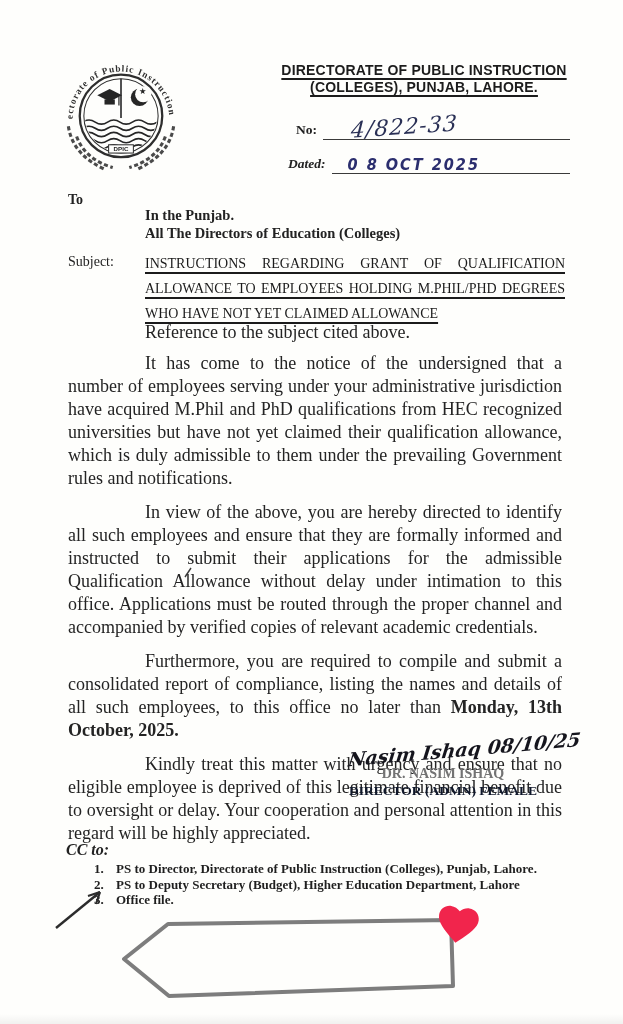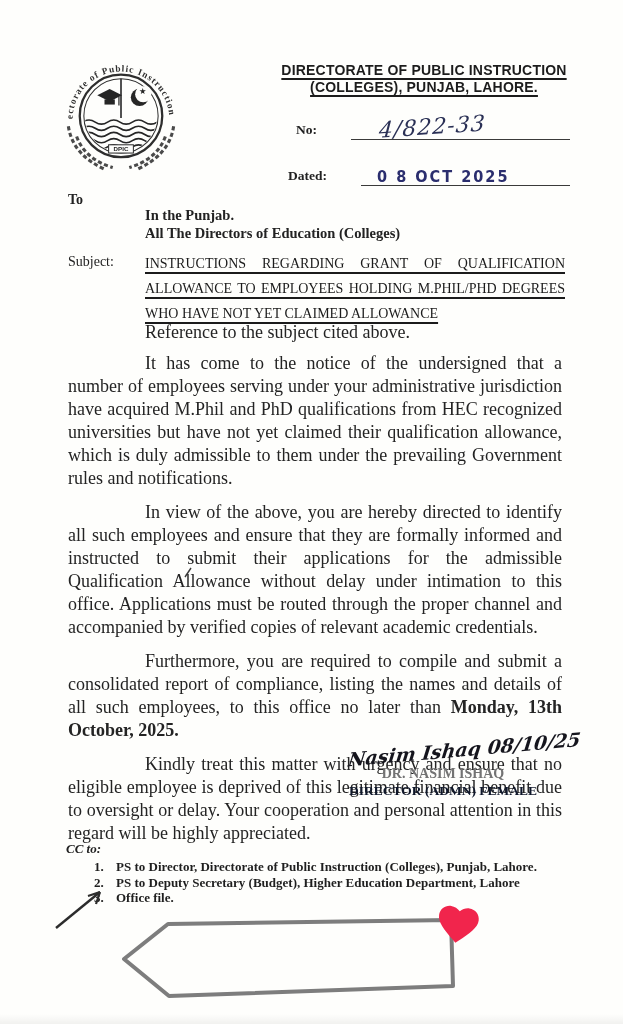--- a/index.html
+++ b/index.html
@@ -11,23 +11,23 @@
   }
   
   .seal { position:absolute; left:56px; top:56px; width:130px; height:126px; }
   .head-right { position:absolute; left:278px; top:62px; width:292px; }
   .org-line {
     font-family:"Liberation Sans", sans-serif; font-weight:bold;
     font-size:14px; line-height:17px; text-align:center; color:#1c1c1c;
     text-decoration:underline; text-underline-offset:3px; text-decoration-thickness:1.5px;
     letter-spacing:.2px;
   }
-  .field-row { display:flex; align-items:flex-end; position:relative;gap:28px; }
+  .field-row { display:flex; align-items:flex-end; position:relative; }
   .row-no    { margin-top:14px; padding-left:18px; height:30px; }
-  .row-dated { margin-top:20px;  padding-left:10px; height:26px; }
+  .row-dated { margin-top:8px;  padding-left:10px; height:26px;font-style:italic; }
   .field-label { font-weight:bold; font-size:13.5px; padding-bottom:2px; }
   .field-line { flex:1; border-bottom:1.8px solid #3a3a3a; position:relative; height:100%; margin-left:6px; }
   .hand-no {
     position:absolute; left:28px; bottom:0px; font-size:22px; font-style:italic;
     font-family:"DejaVu Serif", serif; transform:rotate(-4deg) skewX(-8deg);
     white-space:nowrap; letter-spacing:1px;
   }
   .stamp-date {
     position:absolute; left:16px; bottom:1px; font-family:"DejaVu Sans", sans-serif;
     font-weight:bold; font-size:14.5px; letter-spacing:2px; white-space:nowrap;
@@ -53,21 +53,21 @@
   .sig-block { position:absolute; left:348px; top:740px; width:190px; text-align:center; }
   .sig-hand {
     font-family:"DejaVu Serif", serif; font-style:italic; font-size:19px;
     color:#15151d; transform:rotate(-5deg) skewX(-12deg); white-space:nowrap;
     margin-bottom:3px; font-weight:bold;
   }
   .sig-name  { font-weight:bold; font-size:14px; line-height:17px; color:#737373; }
   .sig-title { font-weight:bold; font-size:13.5px; line-height:17px; color:#0f172a; }
   
   .cc-block { position:absolute; left:66px; top:841px; font-size:13px; }
-  .cc-label { font-weight:bold; font-style:italic; font-size:13px; margin-bottom:2px; }
+  .cc-label { font-weight:bold; font-style:italic; font-size:16px; margin-bottom:2px; }
   .cc-item { display:flex; padding-left:28px; line-height:15.5px; font-weight:bold; color:#1f1f1f; }
   .cc-num { width:22px; flex:0 0 22px; }
   .pen-arrow { position:absolute; left:50px; top:884px; width:62px; height:48px; }
   
   .banner { position:absolute; left:118px; top:914px; width:345px; height:88px; }
   .banner svg.shape { position:absolute; left:0; top:0; }
   .banner-text {
     position:absolute; left:62px; top:12px; width:272px; height:68px;
     display:flex; align-items:center; justify-content:center;
     font-family:"Liberation Sans", sans-serif; font-size:33px; letter-spacing:.5px;

